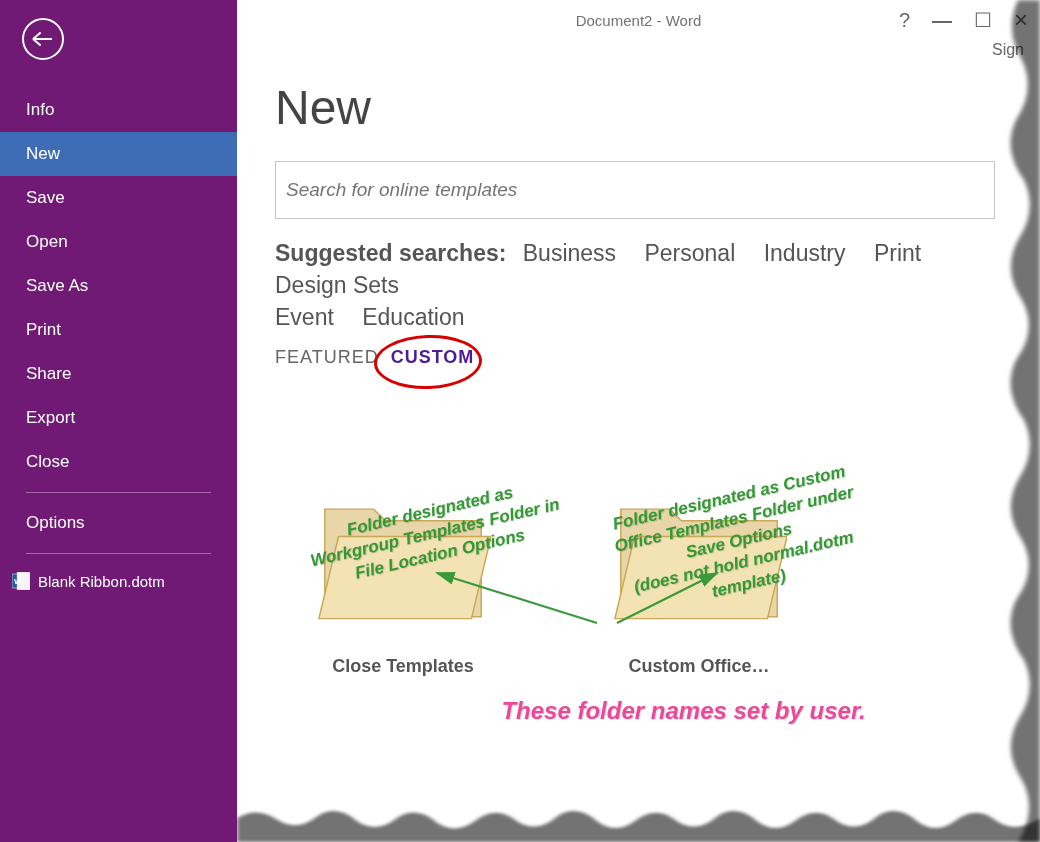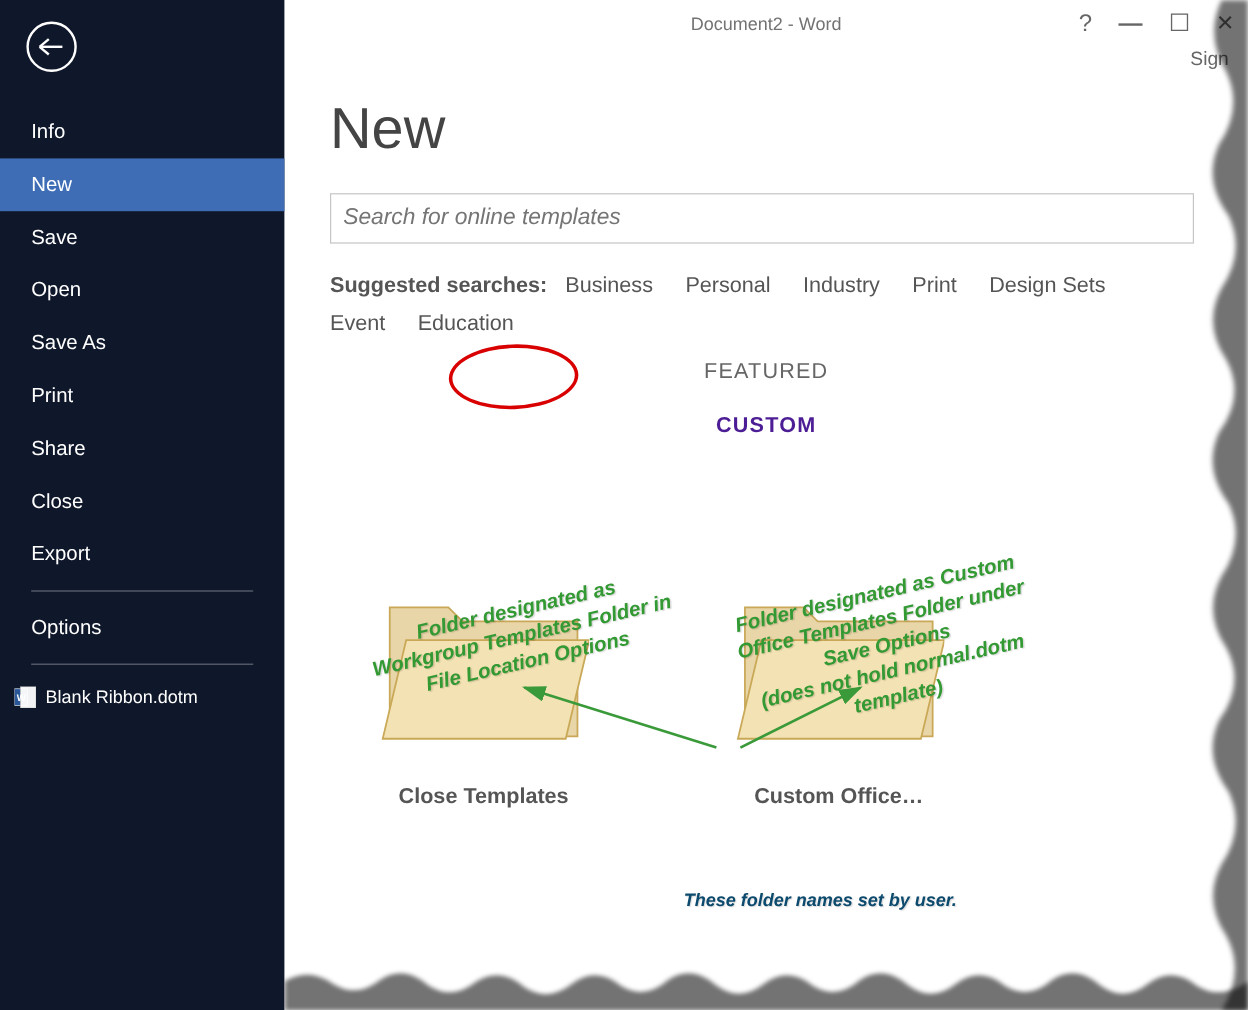--- a/index.html
+++ b/index.html
@@ -13,21 +13,21 @@
   }
   .window {
     display: flex;
     width: 100%;
     height: 100%;
     position: relative;
   }
   
   .sidebar {
     width: 237px;
-    background: #0f172a;
+    background: #701a75;
     color: #fff;
     display: flex;
     flex-direction: column;
     padding-top: 18px;
   }
   .back-btn {
     width: 42px; height: 42px;
     border: 2px solid #fff;
     border-radius: 50%;
     margin-left: 22px;
@@ -116,51 +116,50 @@
   .page-title {
     font-size: 48px;
     font-weight: 200;
     color: #444;
     margin-bottom: 26px;
   }
   .search-box {
     border: 1px solid #c5c5c5;
     display: flex;
     align-items: center;
-    height: 42px;
+    height: 58px;
     padding: 0 10px;
     margin-bottom: 18px;
     width: 720px;
   }
   .search-box input {
     border: none;
     outline: none;
     font-size: 19px;
     color: #999;
     font-style: italic;
     flex: 1;
     background: transparent;
   }
   .suggested {
     color: #555;
-    font-size: 18px;
+    font-size: 23px;
     line-height: 32px;
     width: 740px;
     margin-bottom: 14px;
   }
   .suggested .label { font-weight: 600; margin-right: 10px; }
   .suggested .term { margin-right: 22px; cursor: pointer; color:#555;}
   .tabs {
     display: flex;
-    gap: 24px;
+    gap: 12px;
     font-size: 18px;
     margin-top: 14px;
     align-items: center;
     position: relative;
-    flex-direction: column;
   }
   .tab-featured { color: #666; letter-spacing: 1px; }
   .tab-custom {
     color: #4c1d95;
     letter-spacing: 1px;
     position: relative;
     cursor: pointer;
     font-weight: bold;
   }
   .ring {
@@ -208,27 +207,27 @@
     text-shadow: 1px 1px 1px rgba(0,0,0,0.15);
     line-height: 22px;
     text-align: center;
     transform: rotate(-13deg);
     pointer-events: none;
     white-space: nowrap;
   }
   .note1 { left: -10px; top: 12px; width: 260px;}
   .note2 { left: -22px; top: -2px; width: 300px;}
   .bottom-note {
-    color: #0c4a6e;
-    font-size: 15px;
+    color: #ec4899;
+    font-size: 24px;
     font-weight: 600;
     font-style: italic;
     text-align: center;
     text-shadow: 1px 1px 1px rgba(0,0,0,0.15);
-    margin-top: 68px;
+    margin-top: 20px;
     margin-left: 90px;
   }
   .arrows {
     position: absolute;
     pointer-events: none;
   }
   
   .torn {
     position: absolute;
     pointer-events: none;
@@ -246,22 +245,22 @@
     <div class="back-btn">
       <div class="back-arrow"></div>
     </div>
     <div class="nav-item">Info</div>
     <div class="nav-item selected">New</div>
     <div class="nav-item">Save</div>
     <div class="nav-item">Open</div>
     <div class="nav-item">Save As</div>
     <div class="nav-item">Print</div>
     <div class="nav-item">Share</div>
+    <div class="nav-item">Export</div>
     <div class="nav-item">Close</div>
-    <div class="nav-item">Export</div>
     <div class="divider"></div>
     <div class="nav-item">Options</div>
     <div class="divider"></div>
     <div class="recent-file">
       <span class="word-icon">
         <svg viewBox="0 0 18 18">
             <rect x="0" y="2" width="11" height="14" fill="#2A579A" stroke="#fff" stroke-width="0.5"></rect>
             <rect x="5" y="0" width="13" height="18" fill="#fff" opacity="0.95"></rect>
             <rect x="5" y="0" width="13" height="18" fill="none" stroke="#bbb" stroke-width="0.5"></rect>
             <text x="2" y="12" font-size="8" fill="#fff" font-weight="bold">W</text>

